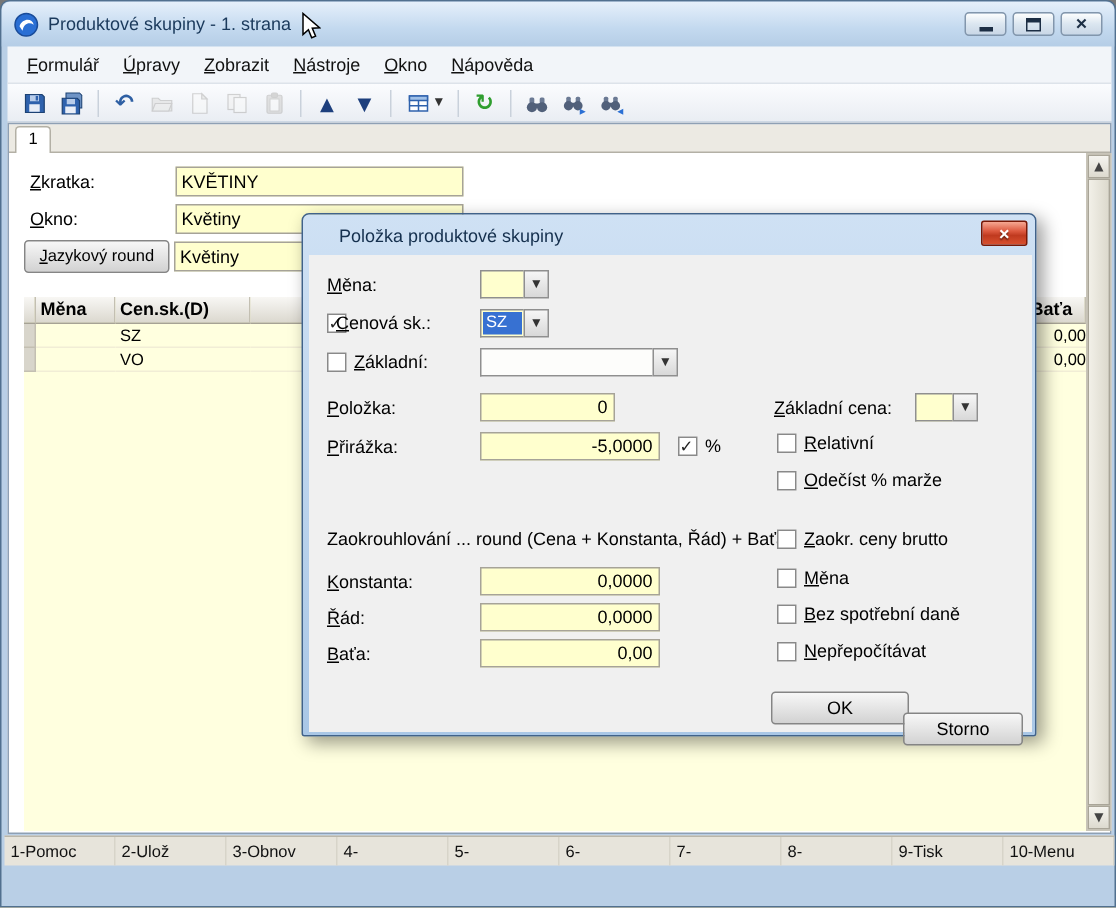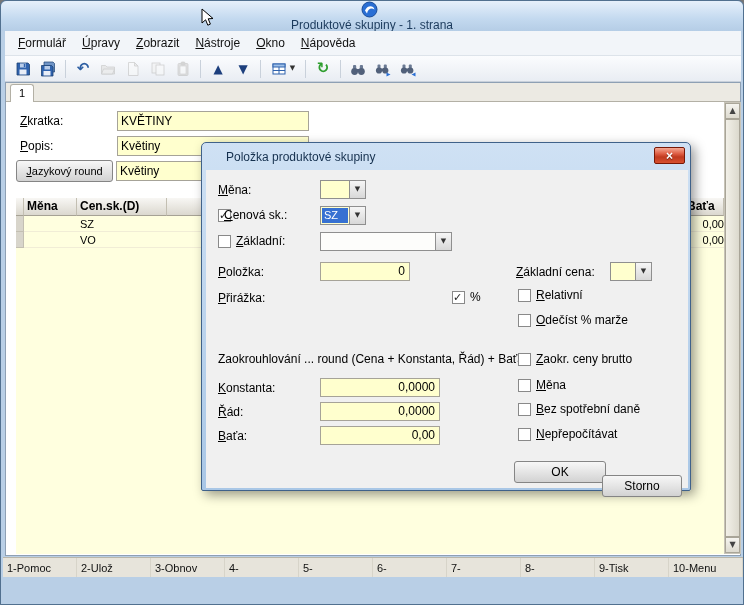--- a/index.html
+++ b/index.html
@@ -4,21 +4,21 @@
 <style>
   * { margin:0; padding:0; box-sizing:border-box; }
   body { background:#777; font-family:"Liberation Sans","DejaVu Sans",sans-serif; }
   #screen { position:relative; width:744px; height:605px; background:#b9cfe6;
             border:1px solid #51708f; border-radius:6px 6px 0 0; overflow:hidden;
             cursor:default; user-select:none; }
 
   
   .titlebar { position:absolute; left:0; top:0; right:0; height:30px;
               background:linear-gradient(#e6f0fb,#c3d9ef 60%,#b5cde6);
-              border-radius:6px 6px 0 0; display:flex; align-items:center; padding:0 8px;flex-direction:column; }
+              border-radius:6px 6px 0 0; display:flex; align-items:center; padding:0 8px; }
   .app-icon { width:17px; height:17px; margin-right:6px; }
   .title { font-size:12px; color:#1b3a5c; flex:1; }
   .capbtns { display:flex; gap:4px; }
   .capbtn { width:28px; height:16px; background:linear-gradient(#fdfefe,#dbe6f0 50%,#c9d7e6);
             border:1px solid #8296ac; border-radius:3px;
             display:flex; align-items:center; justify-content:center; }
   .g-min { width:9px; height:3px; background:#1c2e44; margin-top:7px; }
   .g-max { width:10px; height:9px; border:1px solid #1c2e44; border-top-width:3px; }
   .g-close { font-size:13px; font-weight:bold; color:#1c2e44; line-height:10px; }
 
@@ -256,21 +256,21 @@
   </div>
 
   <div class="content">
     <div class="tabstrip">
       <div class="tab">1</div>
     </div>
 
     <span class="lbl ak" style="left:14px;top:31px">Zkratka:</span>
     <div class="fld" style="left:111px;top:28px;width:192px">KVĚTINY</div>
 
-    <span class="lbl ak" style="left:14px;top:56px">Popis:</span>
+    <span class="lbl ak" style="left:14px;top:56px">Okno:</span>
     <div class="fld" style="left:111px;top:53px;width:192px">Květiny</div>
 
     <div class="btn btn-sm ak" style="left:10px;top:77px;width:97px">Jazykový round</div>
     <div class="fld" style="left:110px;top:78px;width:193px">Květiny</div>
 
     <div class="grid" style="left:10px;top:115px;width:708px;height:356px">
       <div class="ghead">
         <div class="gh stub"></div>
         <div class="gh" style="width:53px">Měna</div>
         <div class="gh" style="width:90px">Cen.sk.(D)</div>
@@ -347,20 +347,21 @@
       <div class="fld num" style="left:114px;top:92px;width:90px">0</div>
       <span class="lbl ak" style="left:310px;top:95px">Základní cena:</span>
       <span class="combo" style="left:404px;top:92px">
         <span class="combo-fld" style="width:25px"></span>
         <span class="combo-btn">
             <span class="dd">▼</span>
           </span>
       </span>
 
       <span class="lbl ak" style="left:12px;top:121px">Přirážka:</span>
+      <div class="fld num" style="left:114px;top:118px;width:120px">-5,0000</div>
       <span class="cb on" style="left:246px;top:121px">
           <span class="ck">✓</span>
         </span>
       <span class="lbl" style="left:264px;top:120px">%</span>
 
       <span class="cb" style="left:312px;top:119px"></span>
       <span class="lbl ak" style="left:330px;top:118px">Relativní</span>
 
       <span class="cb" style="left:312px;top:144px"></span>
       <span class="lbl ak" style="left:330px;top:143px">Odečíst % marže</span>

